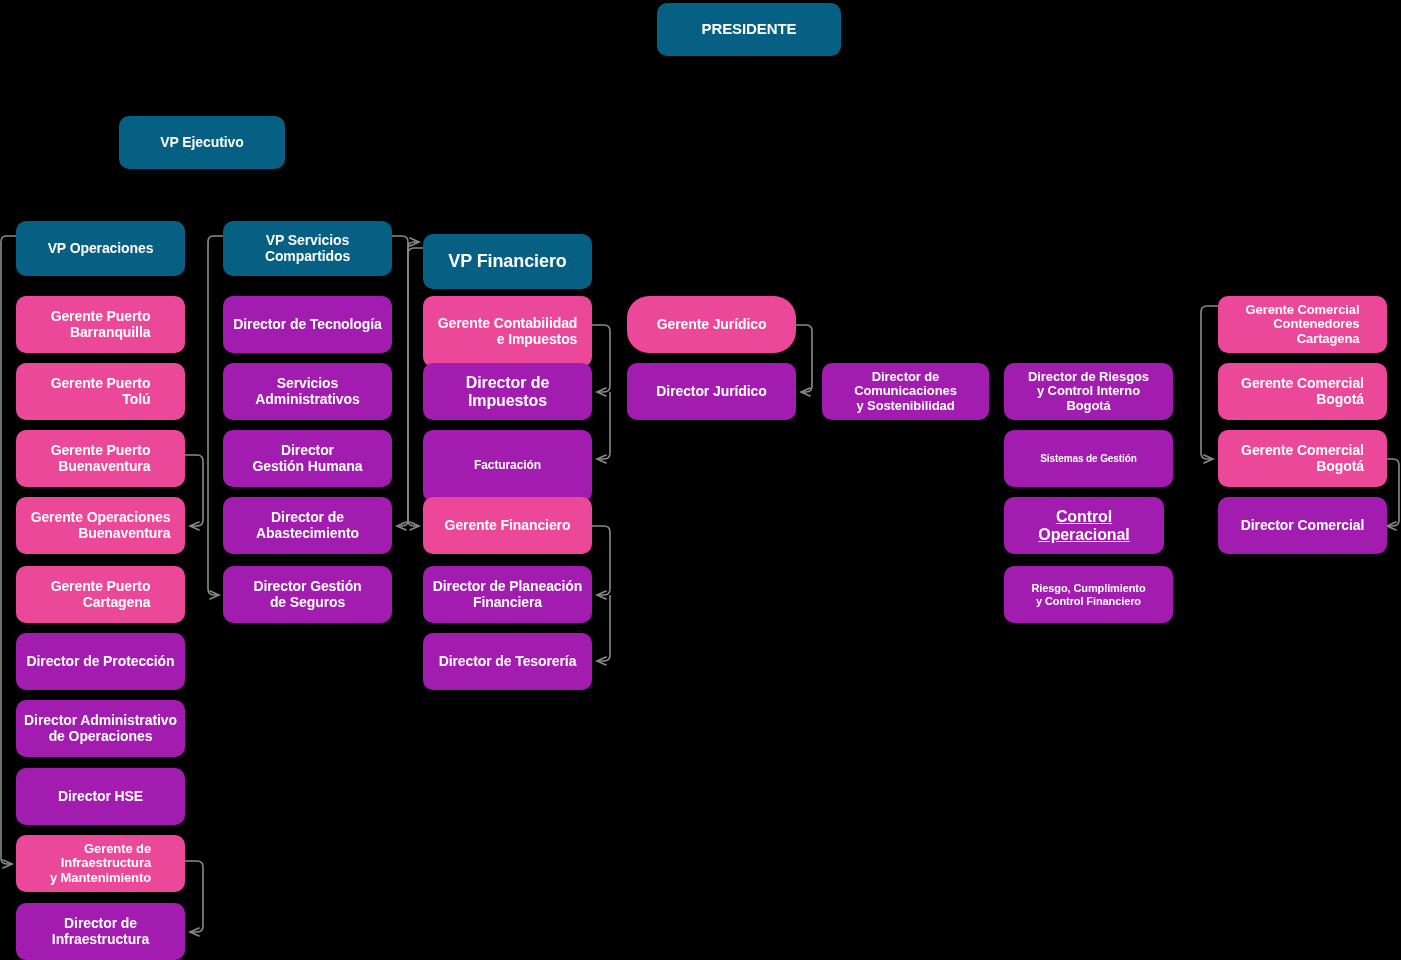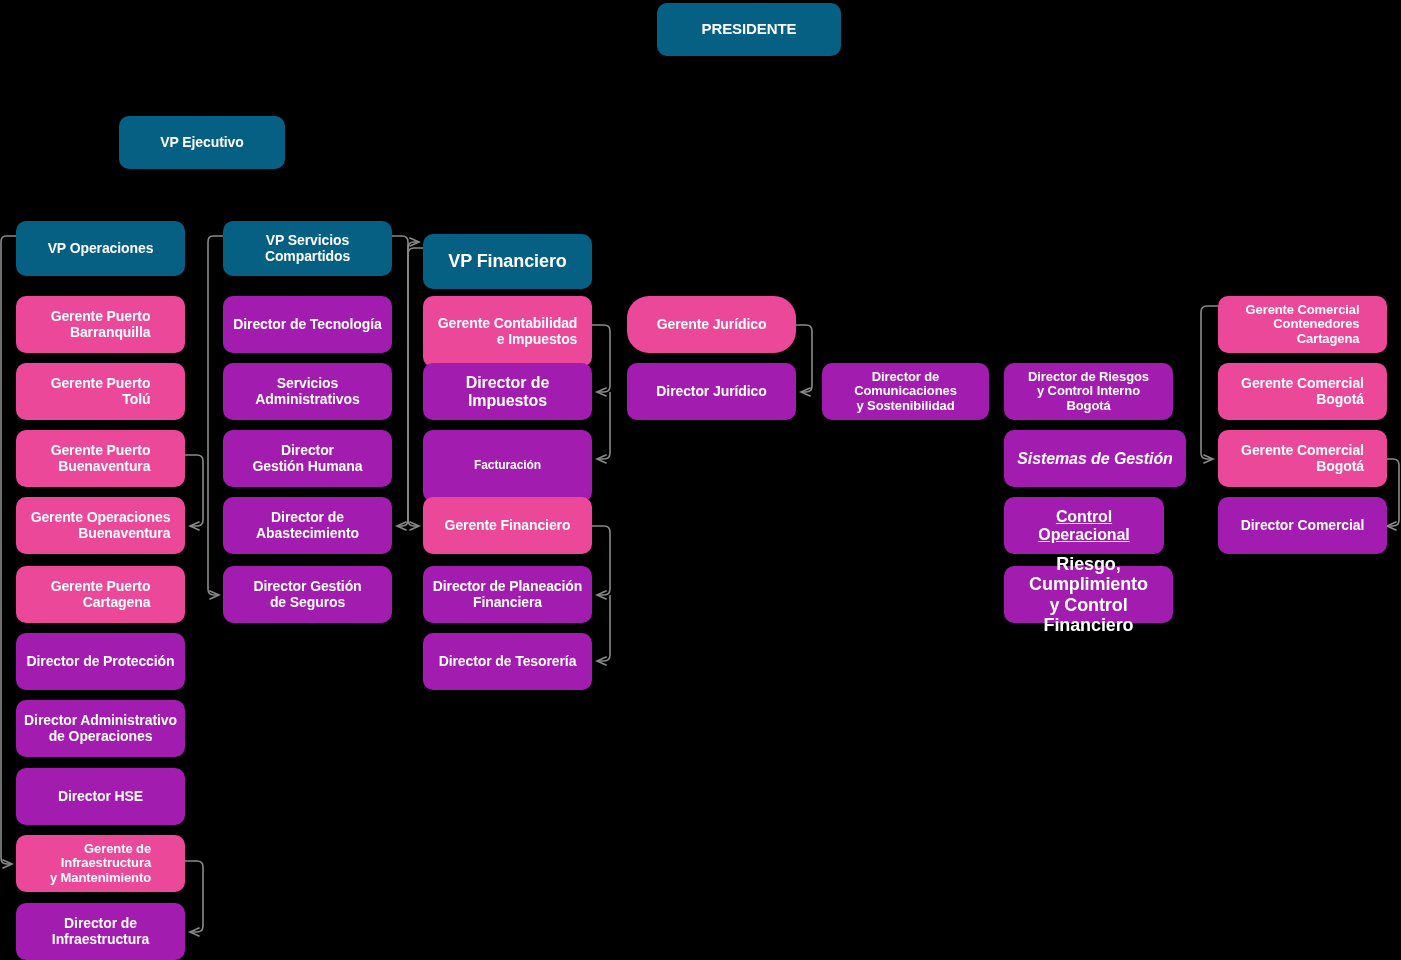--- a/index.html
+++ b/index.html
@@ -126,23 +126,23 @@
 Financiera</div>
       <div class="node lvl-gray" style="left: 423px; top: 633px; width: 169px; height: 57px; font-size: 14px;">Director de Tesorería</div>
       <div class="node lvl-bright" style="left: 627px; top: 296px; width: 169px; height: 57px; font-size: 14px; border-radius: 22px;">Gerente Jurídico</div>
       <div class="node lvl-gray" style="left: 627px; top: 363px; width: 169px; height: 57px; font-size: 14px;">Director Jurídico</div>
       <div class="node lvl-gray" style="left: 822px; top: 363px; width: 167px; height: 57px; font-size: 13px;">Director de
 Comunicaciones
 y Sostenibilidad</div>
       <div class="node lvl-gray" style="left: 1004px; top: 363px; width: 169px; height: 57px; font-size: 13px;">Director de Riesgos
 y Control Interno
 Bogotá</div>
-      <div class="node lvl-gray" style="left: 1004px; top: 430px; width: 182px; height: 57px; font-size: 16px; font-style: italic;">Sistemas de Gestión</div>
+      <div class="node lvl-gray" style="left: 1004px; top: 430px; width: 169px; height: 57px; font-size: 10px;">Sistemas de Gestión</div>
       <div class="node lvl-gray" style="left: 1004px; top: 497px; width: 160px; height: 57px; font-size: 16px; text-decoration: underline;">Control Operacional</div>
-      <div class="node lvl-gray" style="left: 1004px; top: 566px; width: 169px; height: 57px; font-size: 18px;">Riesgo, Cumplimiento
+      <div class="node lvl-gray" style="left: 1004px; top: 566px; width: 169px; height: 57px; font-size: 11px;">Riesgo, Cumplimiento
 y Control Financiero</div>
       <div class="node lvl-bright" style="left: 1218px; top: 296px; width: 169px; height: 57px; font-size: 13px;">Gerente Comercial
 Contenedores
 Cartagena</div>
       <div class="node lvl-bright" style="left: 1218px; top: 363px; width: 169px; height: 57px; font-size: 14px;">Gerente Comercial
 Bogotá</div>
       <div class="node lvl-bright" style="left: 1218px; top: 430px; width: 169px; height: 57px; font-size: 14px;">Gerente Comercial
 Bogotá</div>
       <div class="node lvl-gray" style="left: 1218px; top: 497px; width: 169px; height: 57px; font-size: 14px;">Director Comercial</div>
     </div>

